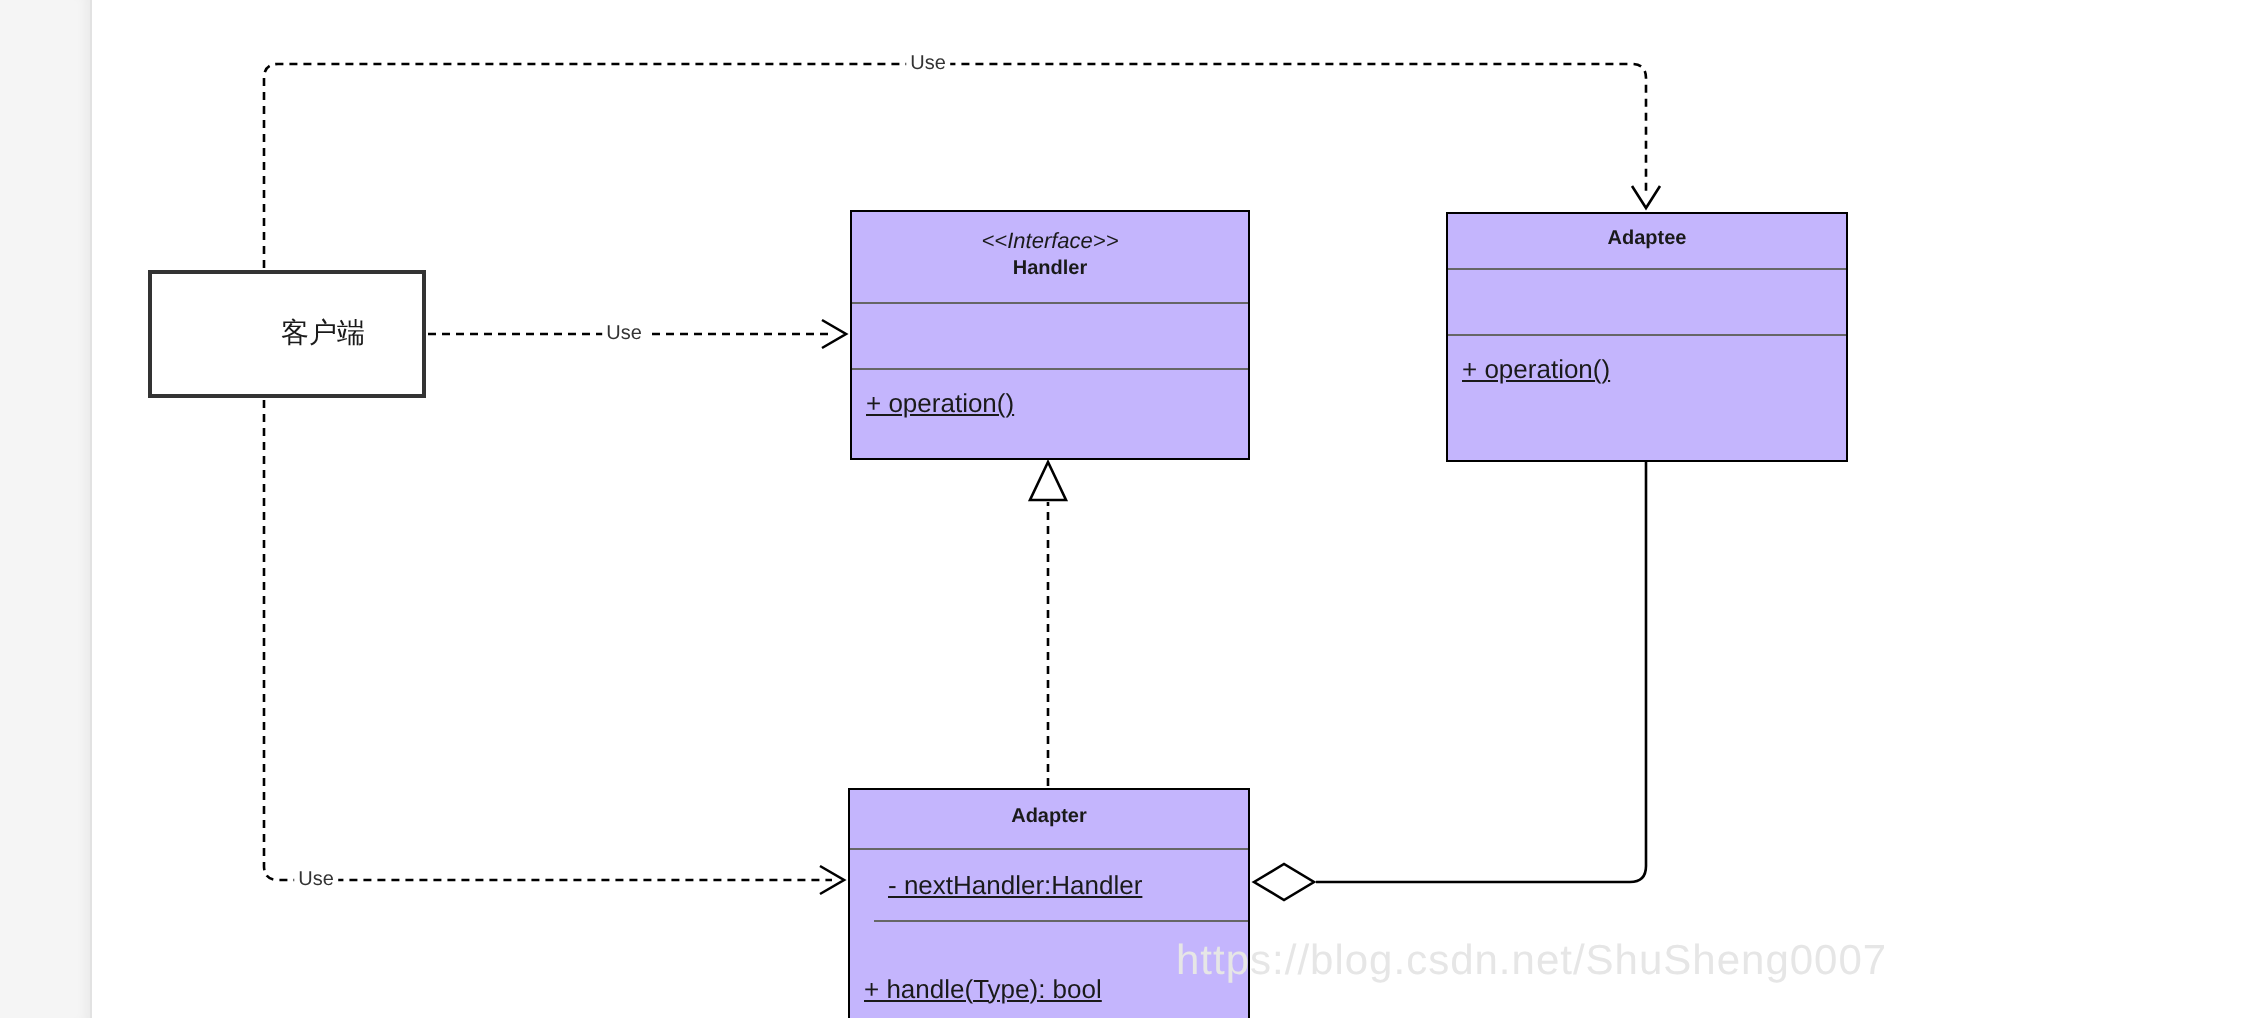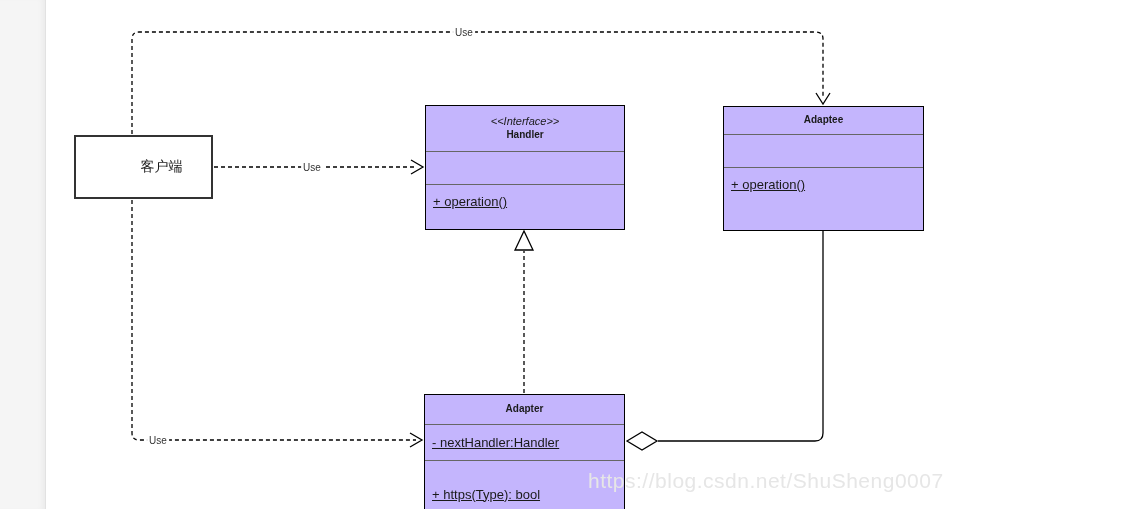--- a/index.html
+++ b/index.html
@@ -72,21 +72,21 @@
   .target-box .box-attrs { height: 33px; }
   .target-box .box-ops { flex: 1; padding-top: 9px; }
 
   .adaptee-box { left: 723px; top: 106px; width: 201px; height: 125px; }
   .adaptee-box .box-header { height: 28px; }
   .adaptee-box .box-attrs { height: 33px; }
   .adaptee-box .box-ops { flex: 1; padding-top: 9px; }
 
   .adapter-box { left: 424px; top: 394px; width: 201px; height: 134px; }
   .adapter-box .box-header { height: 30px; }
-  .adapter-box .box-attrs { height: 36px; display: flex; align-items: center; }
+  .adapter-box .box-attrs { height: 36px; display: flex; align-items: center; margin-left: 12px; }
   .adapter-box .box-ops { flex: 1; display: flex; align-items: center; }
 
   
   .edge-label {
     position: absolute;
     transform: translate(-50%, -50%);
     background: #ffffff;
     padding: 0 2px;
     font-size: 10px;
     color: #333333;
@@ -168,21 +168,21 @@
   </div>
 
   <div class="uml-box adapter-box">
     <div class="box-header">
       <span class="box-title">Adapter</span>
     </div>
     <div class="box-attrs">
       <div class="member">- nextHandler:Handler</div>
     </div>
     <div class="box-ops">
-      <div class="member">+ https(Type): bool</div>
+      <div class="member">+ handle(Type): bool</div>
     </div>
   </div>
 
   <div class="edge-label label-top">Use</div>
   <div class="edge-label label-middle">Use</div>
   <div class="edge-label label-bottom">Use</div>
 
   <div class="watermark">https://blog.csdn.net/ShuSheng0007</div>
 
 </div>

